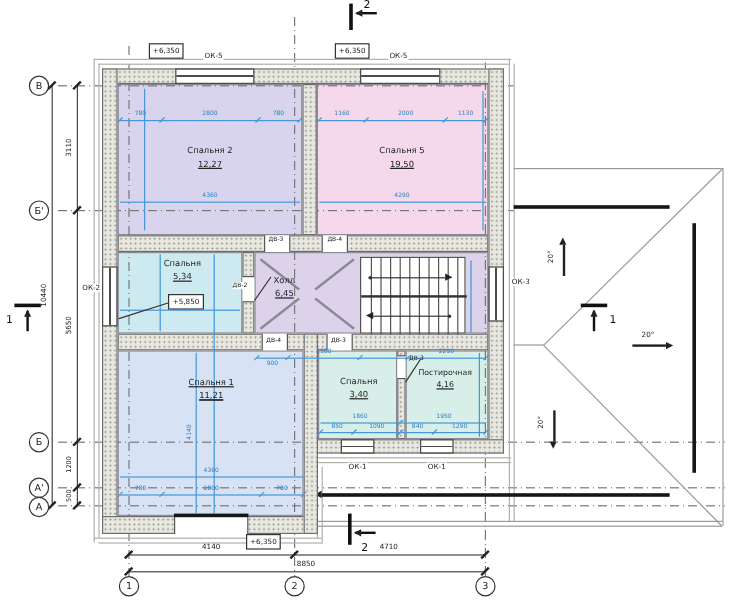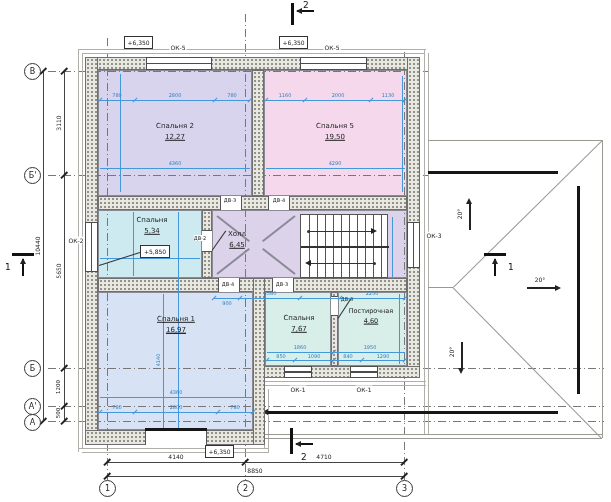--- a/index.html
+++ b/index.html
@@ -240,29 +240,29 @@
   <div class="rlabel" style="left:152px;top:226px;">
     <span>Спальня</span><br>
     <span class="area">5,34</span>
   </div>
   <div class="rlabel" style="left:237px;top:240px;">
     <span>Холл</span><br>
     <span class="area">6,45</span>
   </div>
   <div class="rlabel" style="left:176px;top:325px;text-decoration:underline;">
     <span>Спальня 1</span><br>
-    <span class="area">16,97</span>
+    <span class="area">11,21</span>
   </div>
   <div class="rlabel" style="left:299px;top:324px;">
     <span>Спальня</span><br>
-    <span class="area">7,67</span>
+    <span class="area">3,40</span>
   </div>
   <div class="rlabel" style="left:371px;top:316px;font-size:6.5px;">
     <span>Постирочная</span><br>
-    <span class="area">4,60</span>
+    <span class="area">4,16</span>
   </div>
 
   <div class="vl" style="left:43px;top:71px;height:350px;"></div>
   <div class="tick" style="left:43px;top:71px;"></div>
   <div class="tick" style="left:43px;top:421px;"></div>
   <div class="lbl rl" style="left:37px;top:246px;">10440</div>
   <div class="vl" style="left:64px;top:71px;height:350px;"></div>
   <div class="tick" style="left:64px;top:71px;"></div>
   <div class="tick" style="left:64px;top:175px;"></div>
   <div class="tick" style="left:64px;top:368px;"></div>

